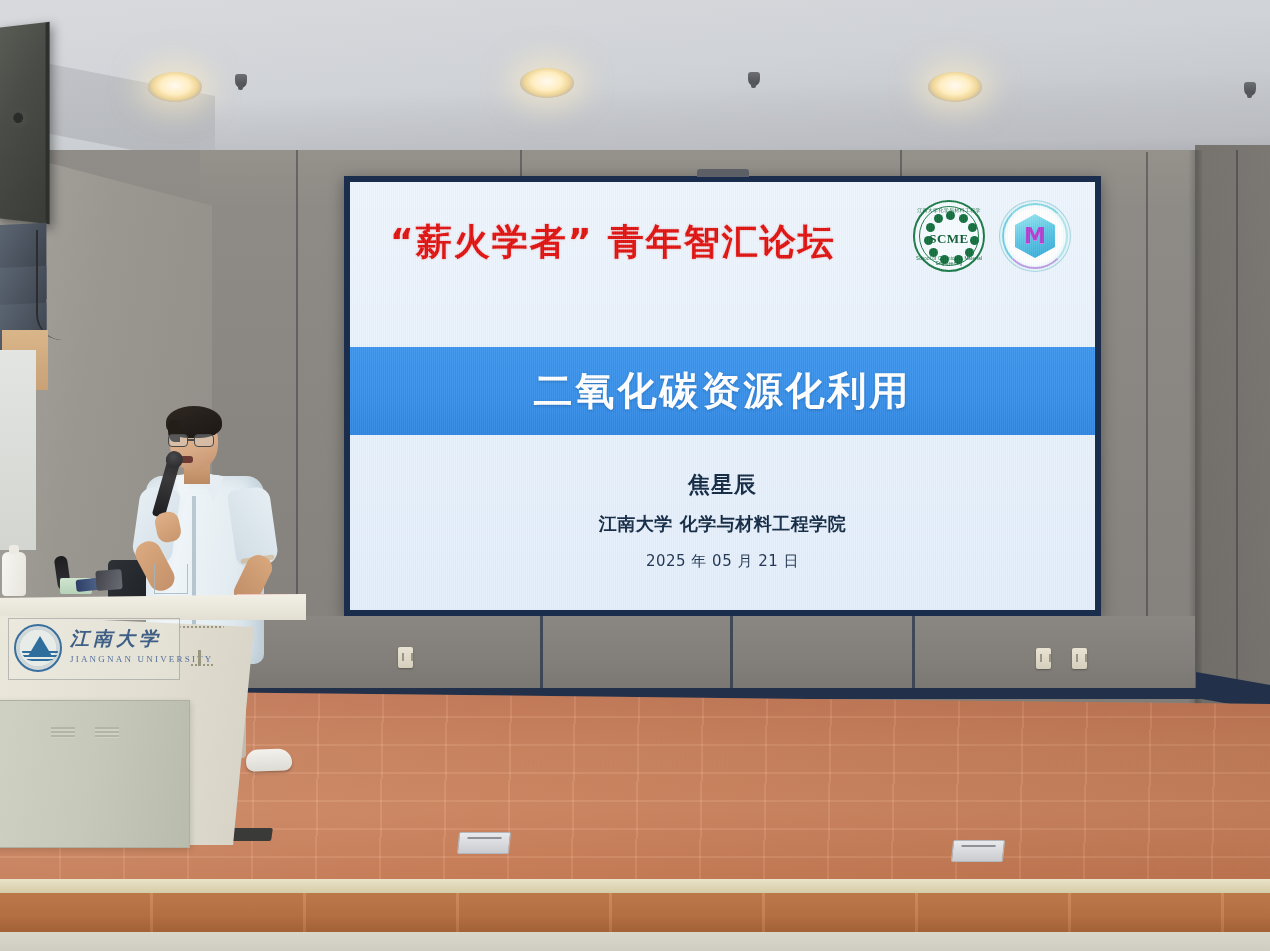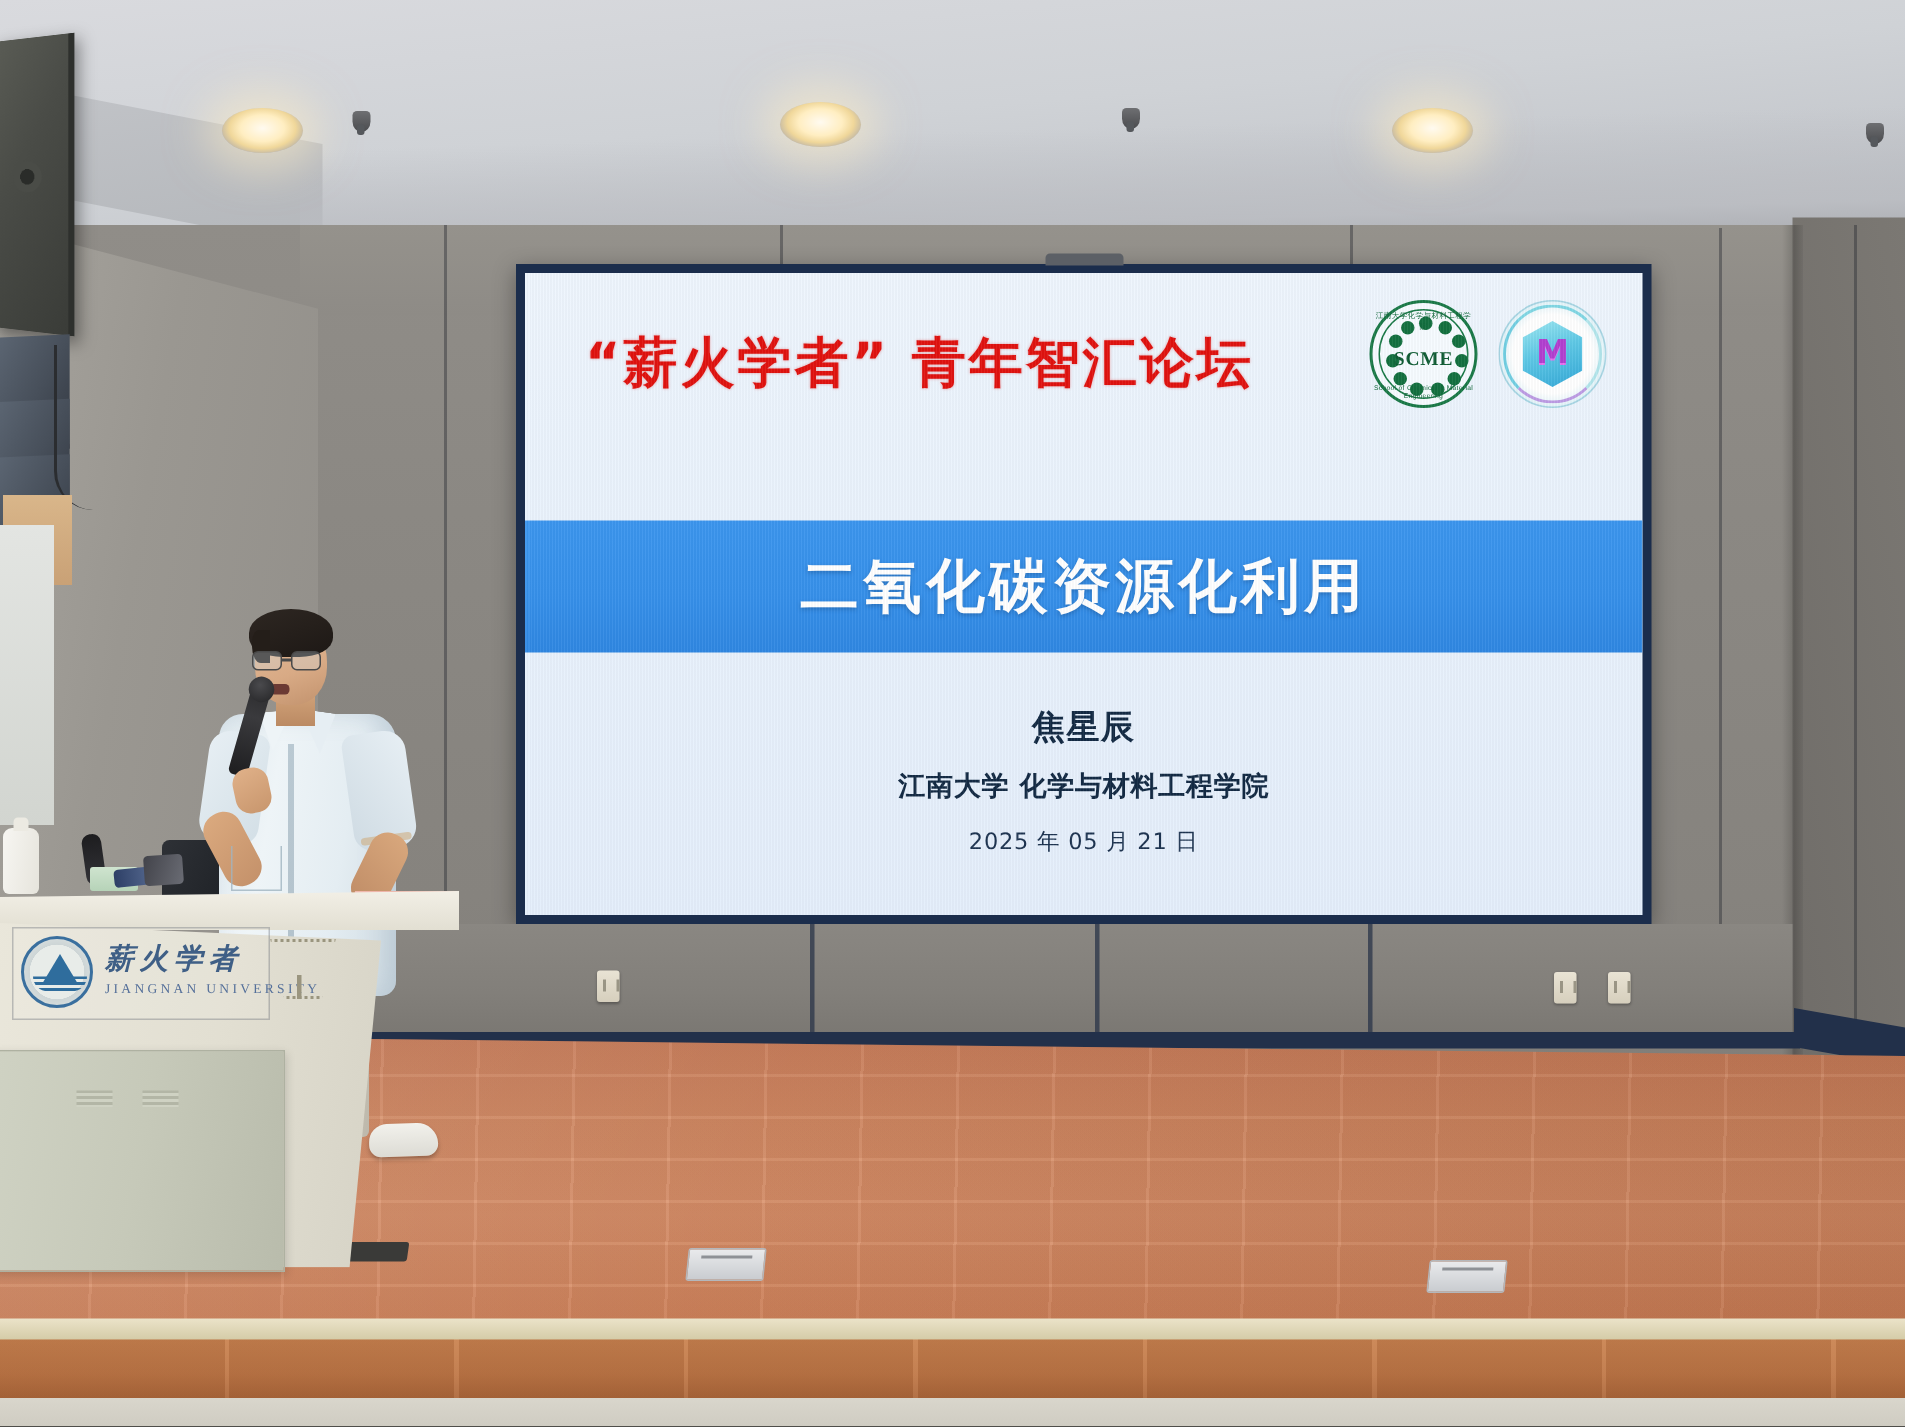--- a/index.html
+++ b/index.html
@@ -598,21 +598,21 @@
   <div class="darkitem"></div>
 
   <div class="podium-topbar-pink"></div>
   <div class="podium-top"></div>
   <div class="podium-body"></div>
   <div class="podium-plaque"></div>
   <div class="jnu-logo">
     <div class="tri"></div>
     <div class="wave"></div>
   </div>
-  <div class="jnu-cn">薪火学者</div>
+  <div class="jnu-cn">江南大学</div>
   <div class="jnu-en">JIANGNAN UNIVERSITY</div>
   <div class="podium-emblem"></div>
   <div class="podium-emblem-bar"></div>
 
   <div class="cabinet">
     <div class="vent" style="left:56px; top:26px;"></div>
     <div class="vent" style="left:100px; top:26px;"></div>
 
   </div>
 

